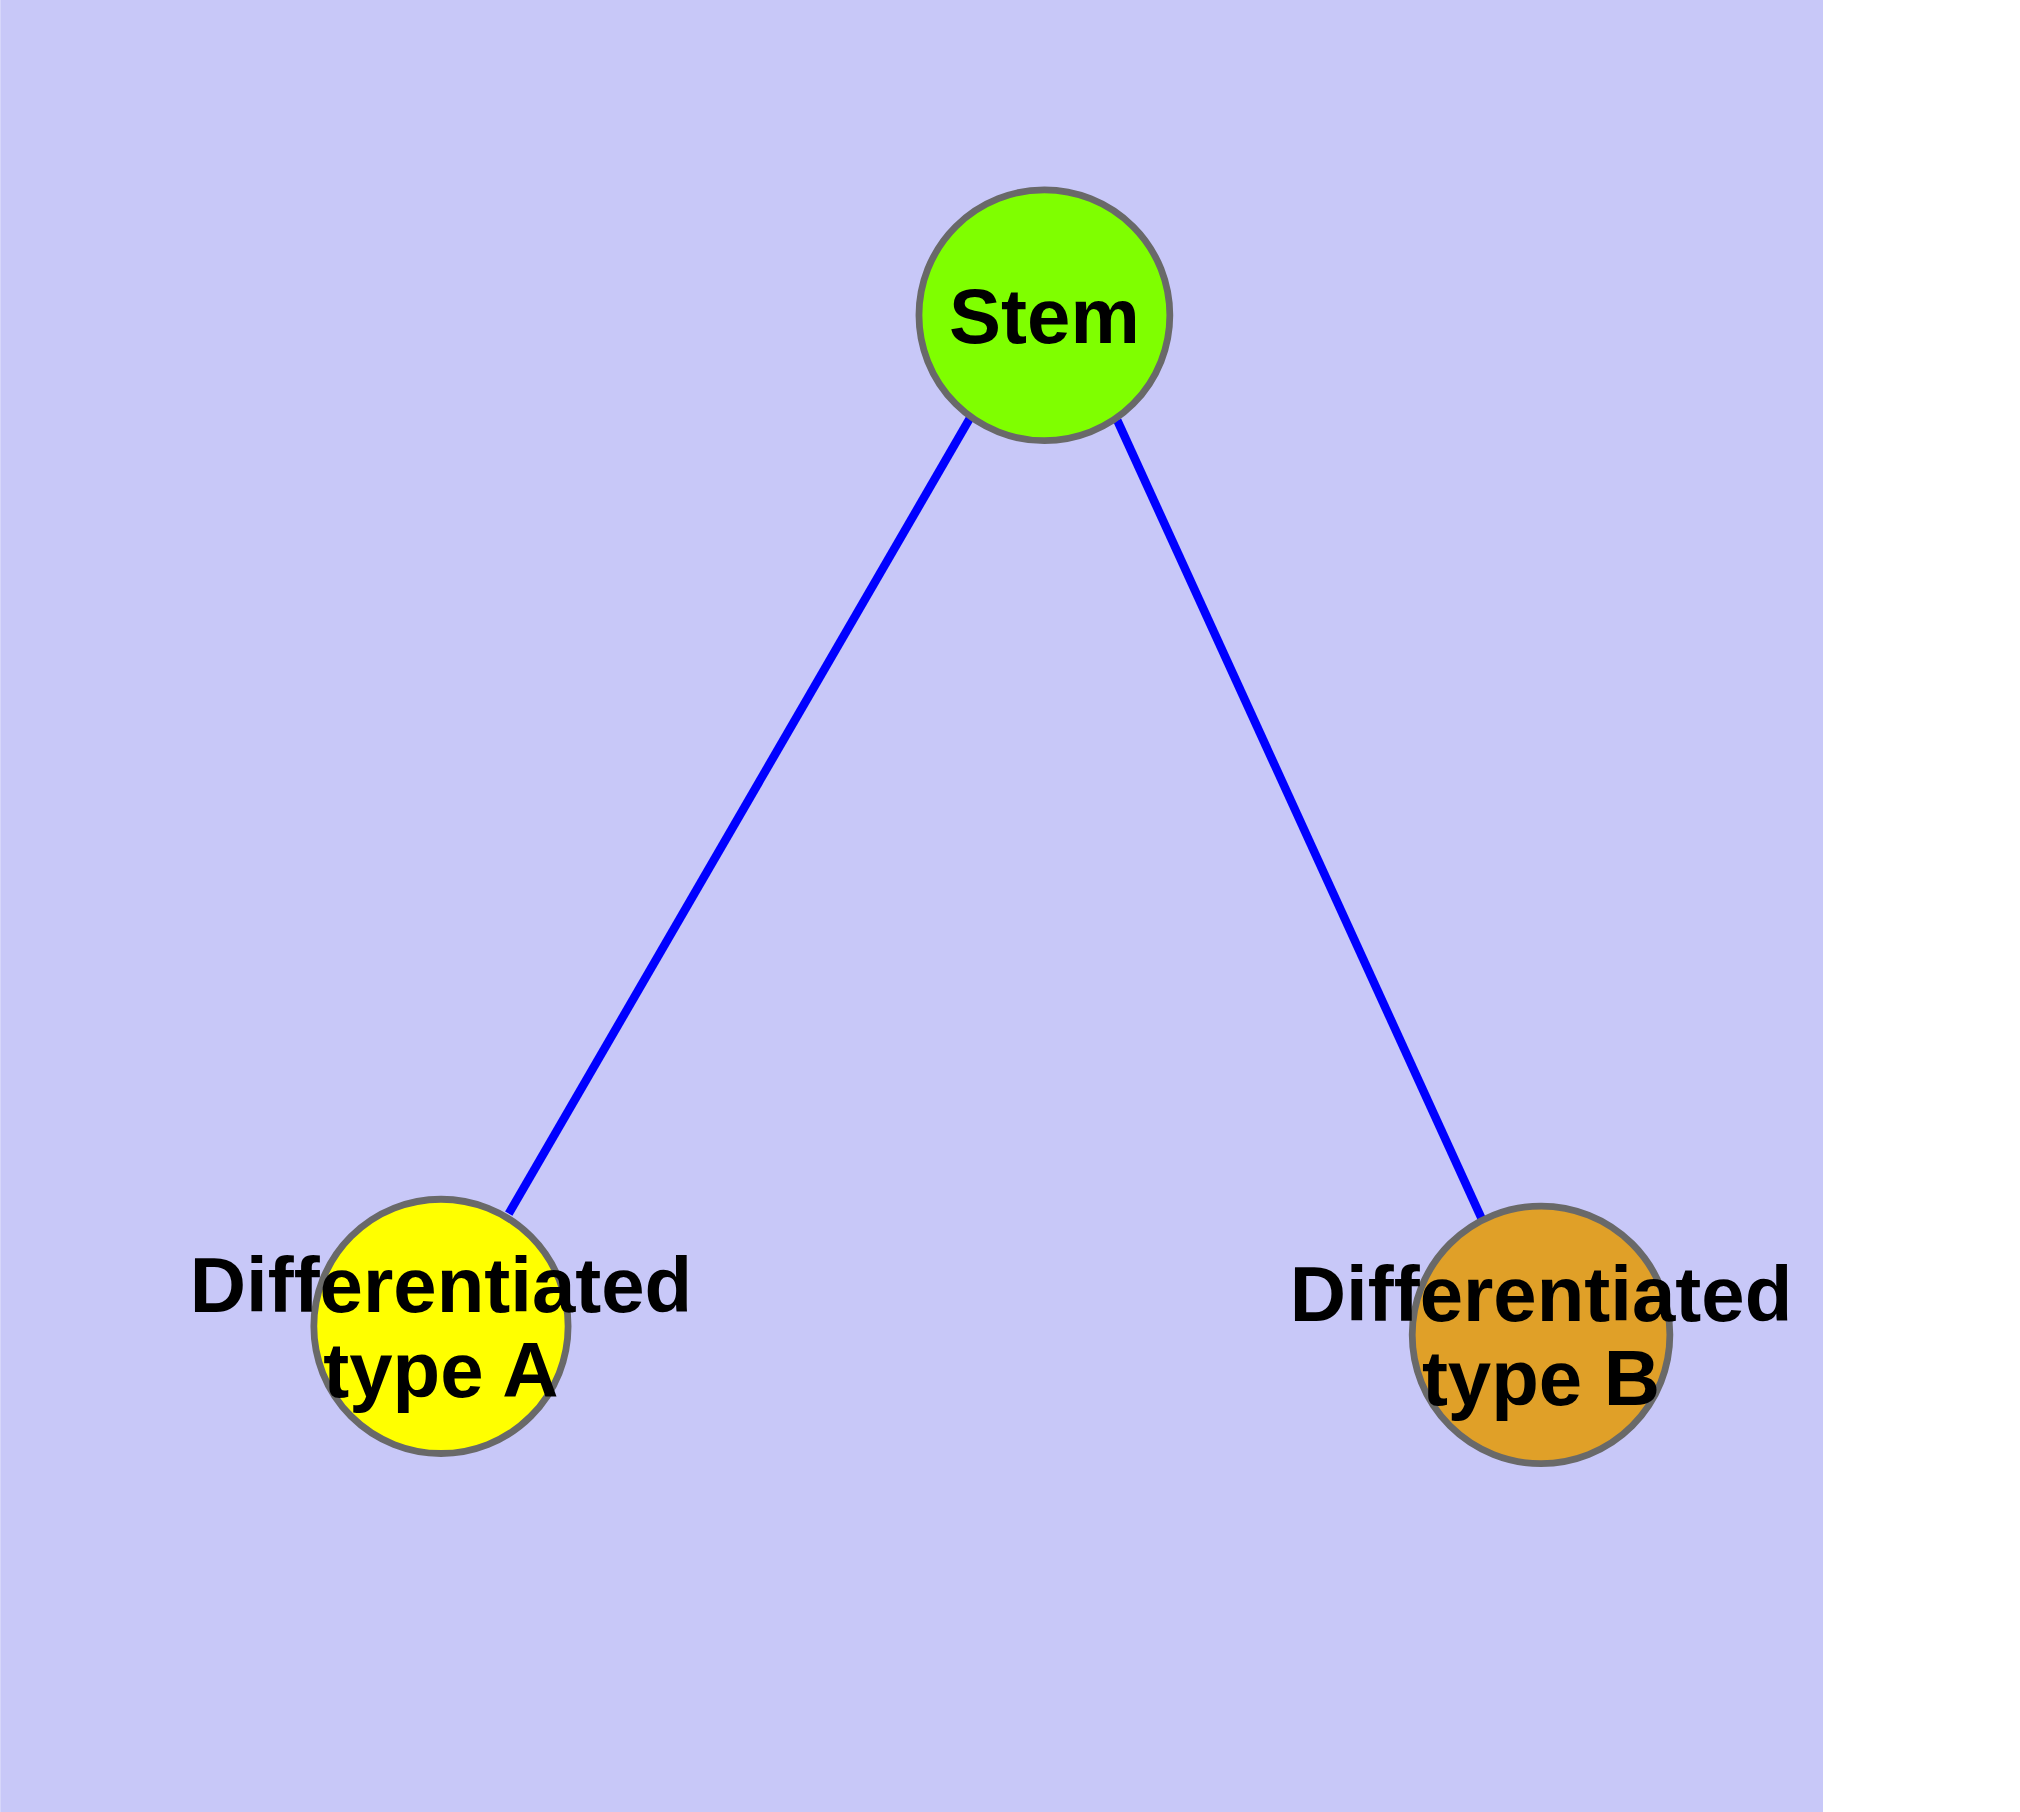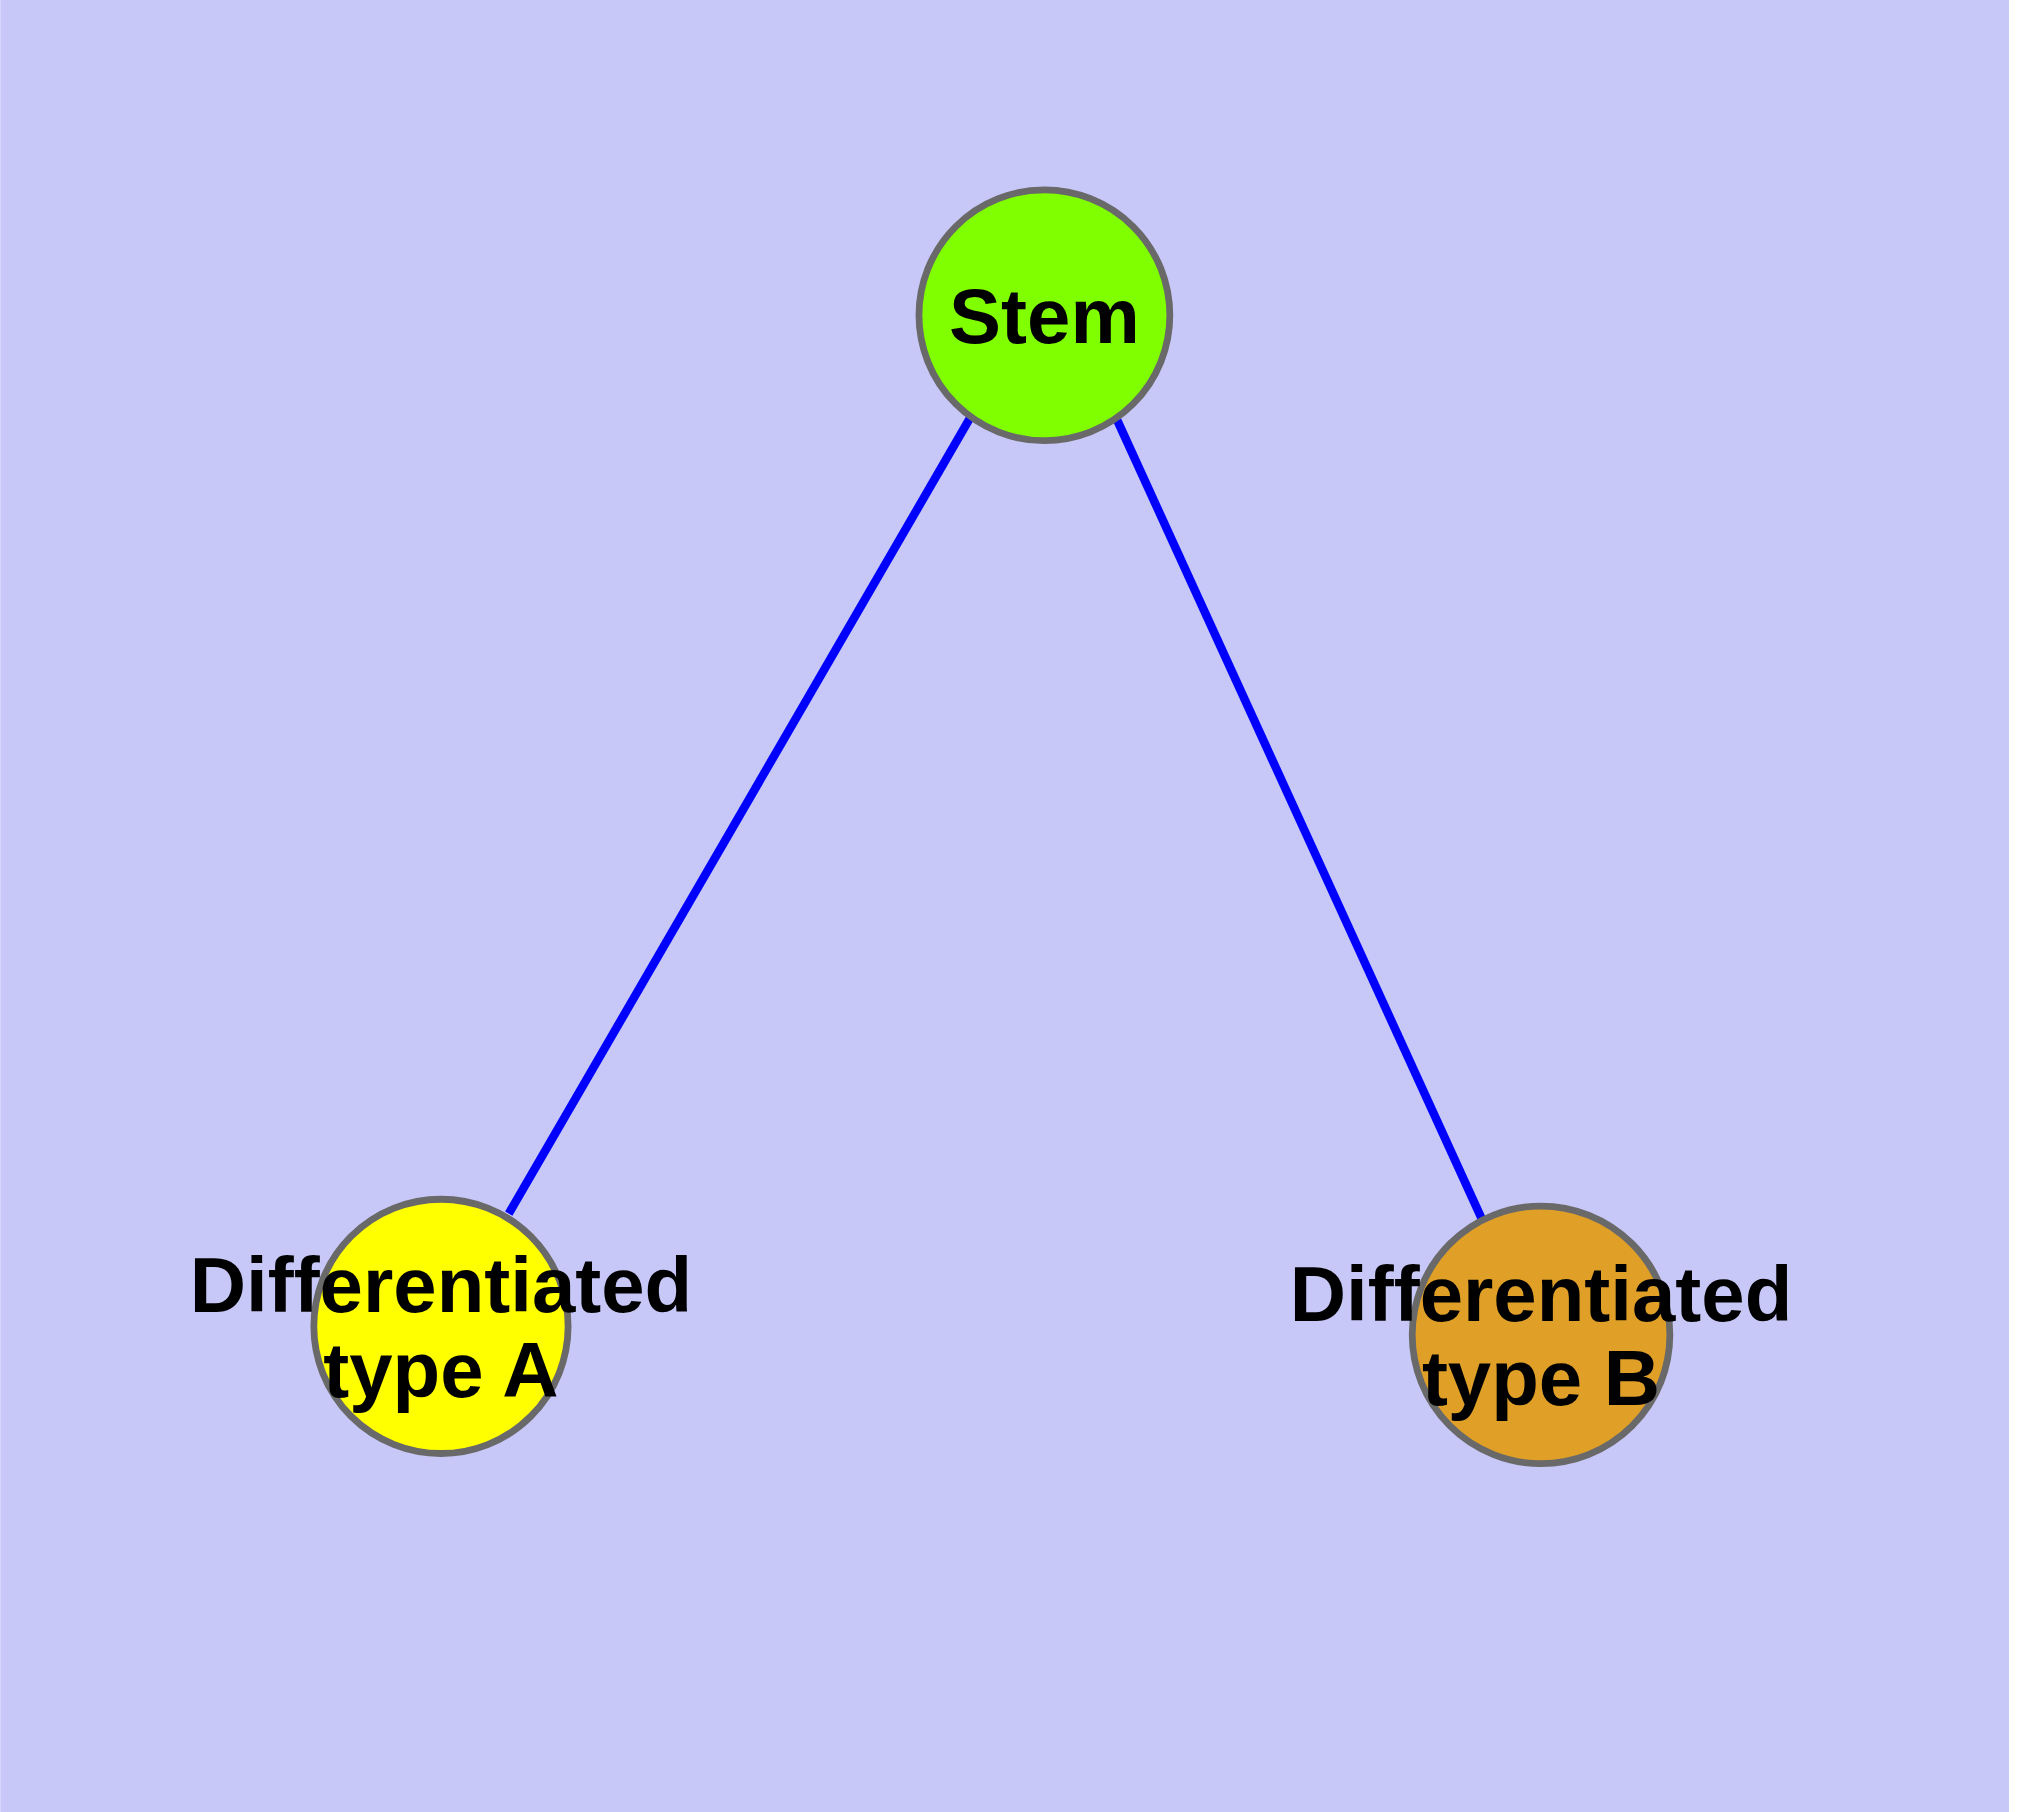--- a/index.html
+++ b/index.html
@@ -26,21 +26,21 @@
     font-family: "Liberation Sans", sans-serif;
     font-weight: bold;
     fill: #000000;
     text-anchor: middle;
     dominant-baseline: auto;
   }
 </style>
 </head>
 <body>
 
-<div id="canvas" style="width: 2009px; height: 1812px;">
+<div id="canvas" style="width: 1823px; height: 1812px;">
   <svg id="graph-svg" viewBox="0 0 2384 2138" xmlns="http://www.w3.org/2000/svg" style="width: 2021px; height: 1812px;">
 
     <rect id="bg-rect" x="0" y="0" width="2384" height="2138" fill="#c8c8f8"></rect>
 
     <g id="edges-layer">
         <line x1="1145" y1="492" x2="600" y2="1432" stroke="#0000ff" stroke-width="10" stroke-linecap="butt"></line>
         <line x1="1318" y1="496" x2="1748" y2="1438" stroke="#0000ff" stroke-width="10" stroke-linecap="butt"></line>
       </g>
     <g id="nodes-layer">
         <circle cx="1232" cy="372" r="148" fill="#7fff00" stroke="#696969" stroke-width="8"></circle>

